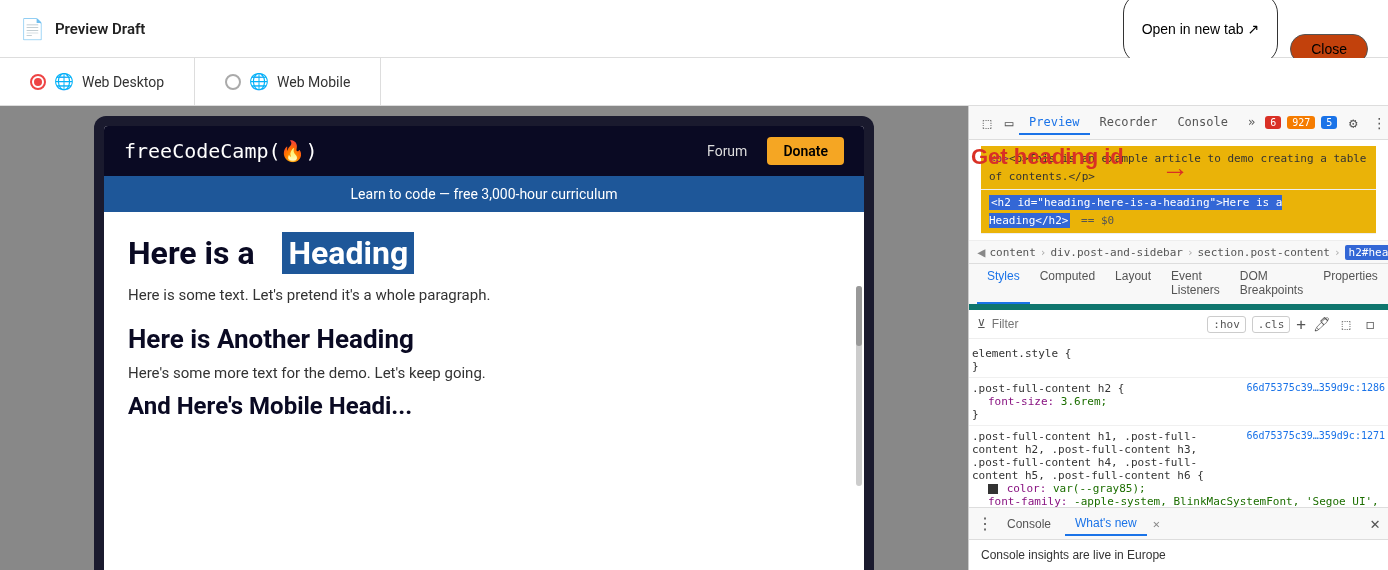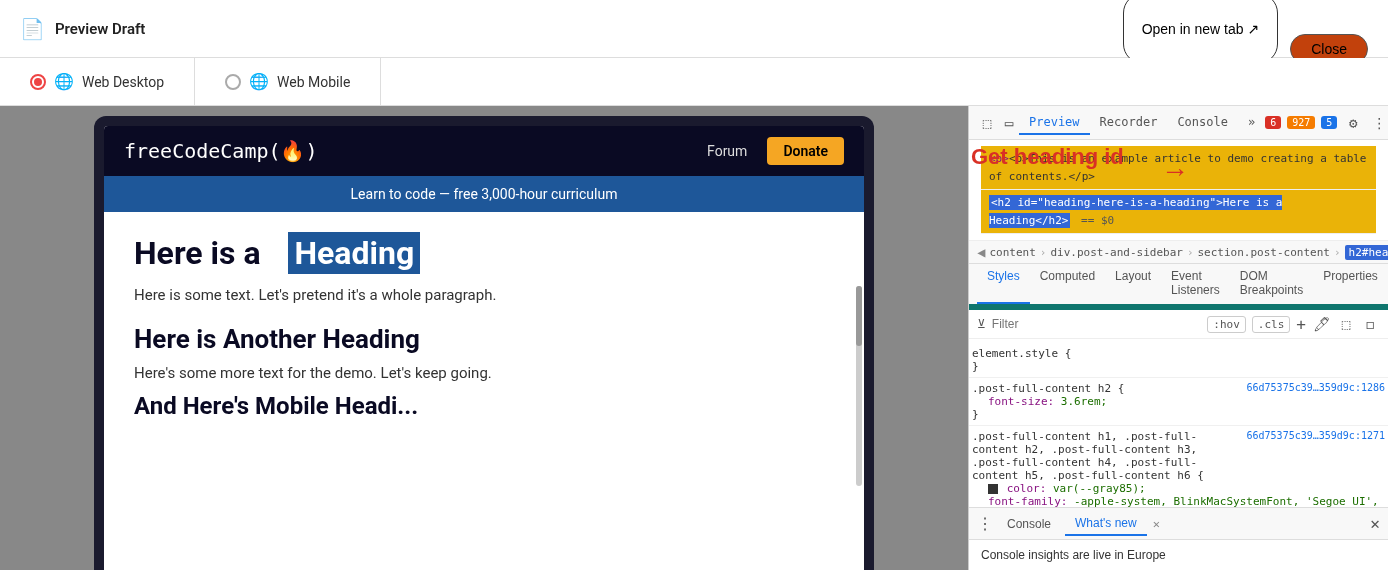--- a/index.html
+++ b/index.html
@@ -30,21 +30,21 @@
     .browser-frame { margin: 10px auto; width: 780px; background: #1a1a2e; border-radius: 12px; overflow: hidden; height: 490px; position: relative; }
     .browser-content { background: #fff; margin: 10px; border-radius: 4px; height: 460px; overflow: hidden; }
     
     
     .fcc-nav { background: #0a0a23; display: flex; align-items: center; justify-content: space-between; padding: 0 20px; height: 50px; }
     .fcc-logo { color: #fff; font-size: 20px; font-family: monospace; }
     .fcc-nav-links { display: flex; align-items: center; gap: 20px; }
     .fcc-forum { color: #ddd; font-size: 14px; }
     .fcc-donate { background: #f5a623; color: #000; padding: 6px 16px; border-radius: 4px; font-size: 14px; font-weight: 600; }
     .fcc-banner { background: #1e5799; color: #fff; text-align: center; padding: 10px; font-size: 14px; }
-    .fcc-content { padding: 20px 30px; }
+    .fcc-content { padding: 20px 24px; }
     .fcc-h1 { font-size: 32px; font-weight: 700; color: #0a0a23; margin-bottom: 12px; display: flex; align-items: center; gap: 10px; }
     .fcc-h1-highlight { background: #1e5799; color: #fff; padding: 2px 6px; }
     .fcc-h1-inspect { color: #f05f40; font-weight: 400; font-size: 28px; }
     .fcc-p { font-size: 15px; color: #333; margin-bottom: 20px; }
     .fcc-h2 { font-size: 26px; font-weight: 700; color: #0a0a23; margin-bottom: 10px; }
     .fcc-p2 { font-size: 15px; color: #333; }
     .fcc-h3 { font-size: 24px; font-weight: 700; color: #0a0a23; margin-top: 10px; }
 
     
     .scrollbar { position: absolute; right: 12px; top: 170px; width: 6px; height: 200px; background: #ccc; border-radius: 3px; }

